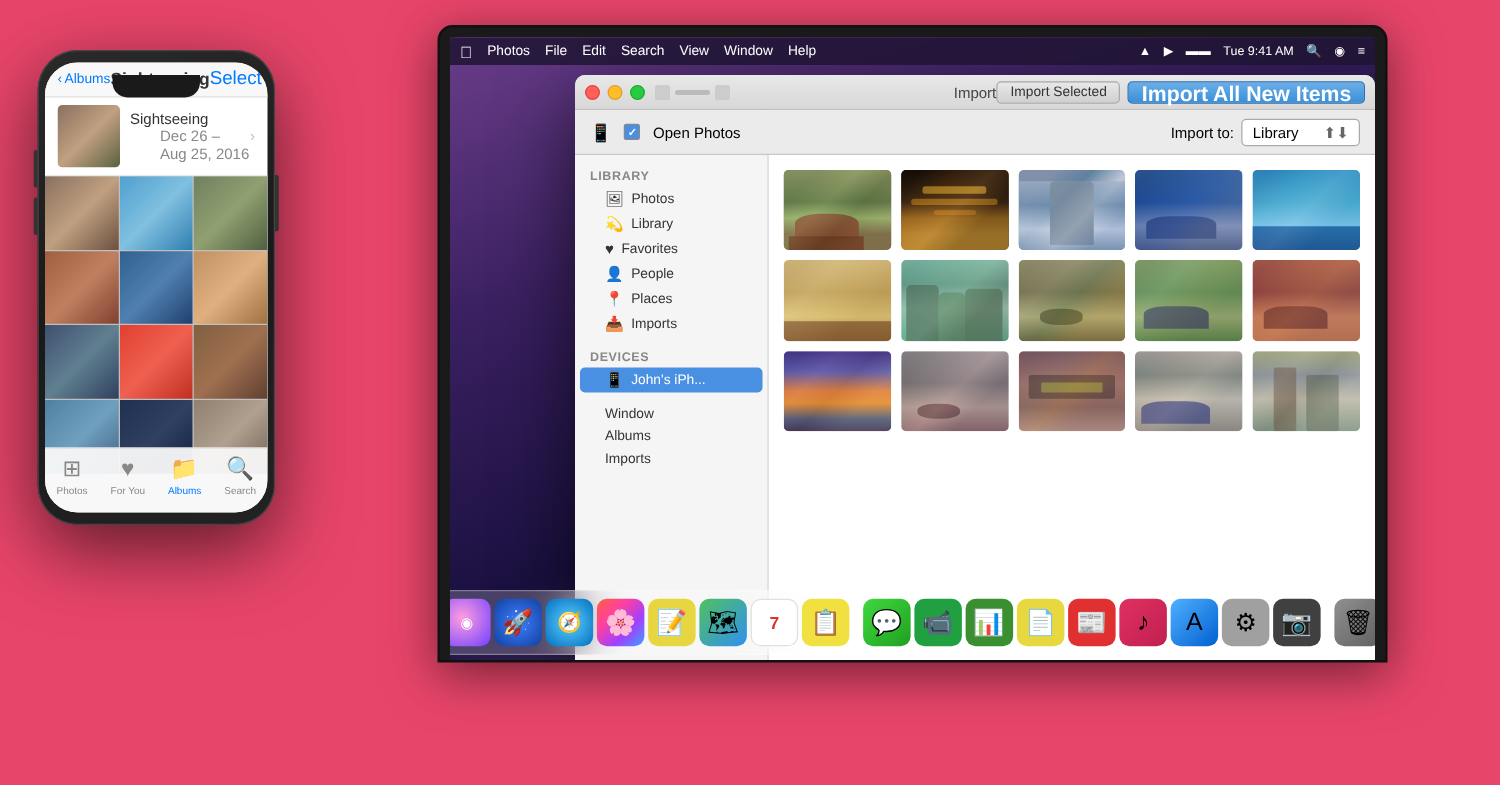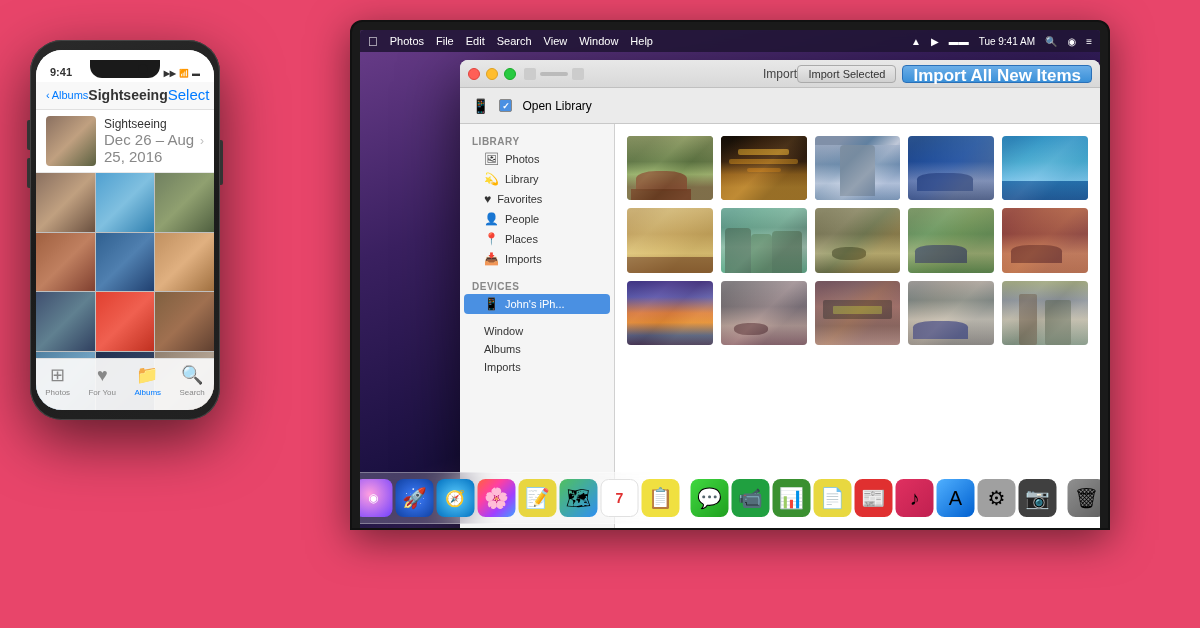--- a/index.html
+++ b/index.html
@@ -442,22 +442,23 @@
       flex: 1;
     }
 
     .iphone-album-name {
       font-size: 12px;
       color: #333;
       font-weight: 500;
     }
 
     .iphone-album-date {
-      font-size: 15px;
+      font-size: 12px;
       color: #888;
+      margin-left: 24px;
     }
 
     .iphone-chevron {
       color: #c0c0c0;
       font-size: 12px;
     }
 
     
     .iphone-photo-grid {
       display: grid;
@@ -574,21 +575,28 @@
               <button class="toolbar-btn-gray">Import Selected</button>
               <button class="toolbar-btn-blue">Import All New Items</button>
             </div>
           </div>
 
           <div class="import-bar">
             <span style="font-size:14px;">📱</span>
             <div class="import-checkbox">
               <span style="color:white;font-size:9px;font-weight:bold;">✓</span>
             </div>
-            <span>Open Library</span>
+            <span>Open Photos</span>
+            <div class="import-to-section">
+              <span>Import to:</span>
+              <div class="import-dropdown">
+                <span>Library</span>
+                <span style="color:#666;">⬆⬇</span>
+              </div>
+            </div>
           </div>
 
           <div class="window-content">
 
             <div class="sidebar">
               <div class="sidebar-section-label">Library</div>
               <div class="sidebar-item">
                 <span class="sidebar-icon">🖼</span>
                 <span>Photos</span>
               </div>
@@ -788,28 +796,20 @@
 
     <div style="position:absolute;left:-3px;top:80px;width:3px;height:30px;background:#333;border-radius:2px 0 0 2px;"></div>
     <div style="position:absolute;left:-3px;top:118px;width:3px;height:30px;background:#333;border-radius:2px 0 0 2px;"></div>
     <div style="position:absolute;right:-3px;top:100px;width:3px;height:45px;background:#333;border-radius:0 2px 2px 0;"></div>
 
     <div class="iphone-screen">
       <div class="iphone-notch">
         <div style="width:10px;height:10px;background:#1a1a1a;border-radius:50%;position:absolute;right:12px;top:4px;"></div>
       </div>
 
-      <div class="iphone-status-bar">
-        <span style="font-weight:700;font-size:11px;">9:41</span>
-        <div class="iphone-status-right">
-          <span>▶▶</span>
-          <span>📶</span>
-          <span>▬</span>
-        </div>
-      </div>
 
       <div class="iphone-photos-header">
         <div class="iphone-nav-row">
           <div class="iphone-back-btn">
             <span>‹</span>
             <span>Albums</span>
           </div>
           <div class="iphone-album-title">Sightseeing</div>
           <div class="iphone-select-btn">Select</div>
         </div>

